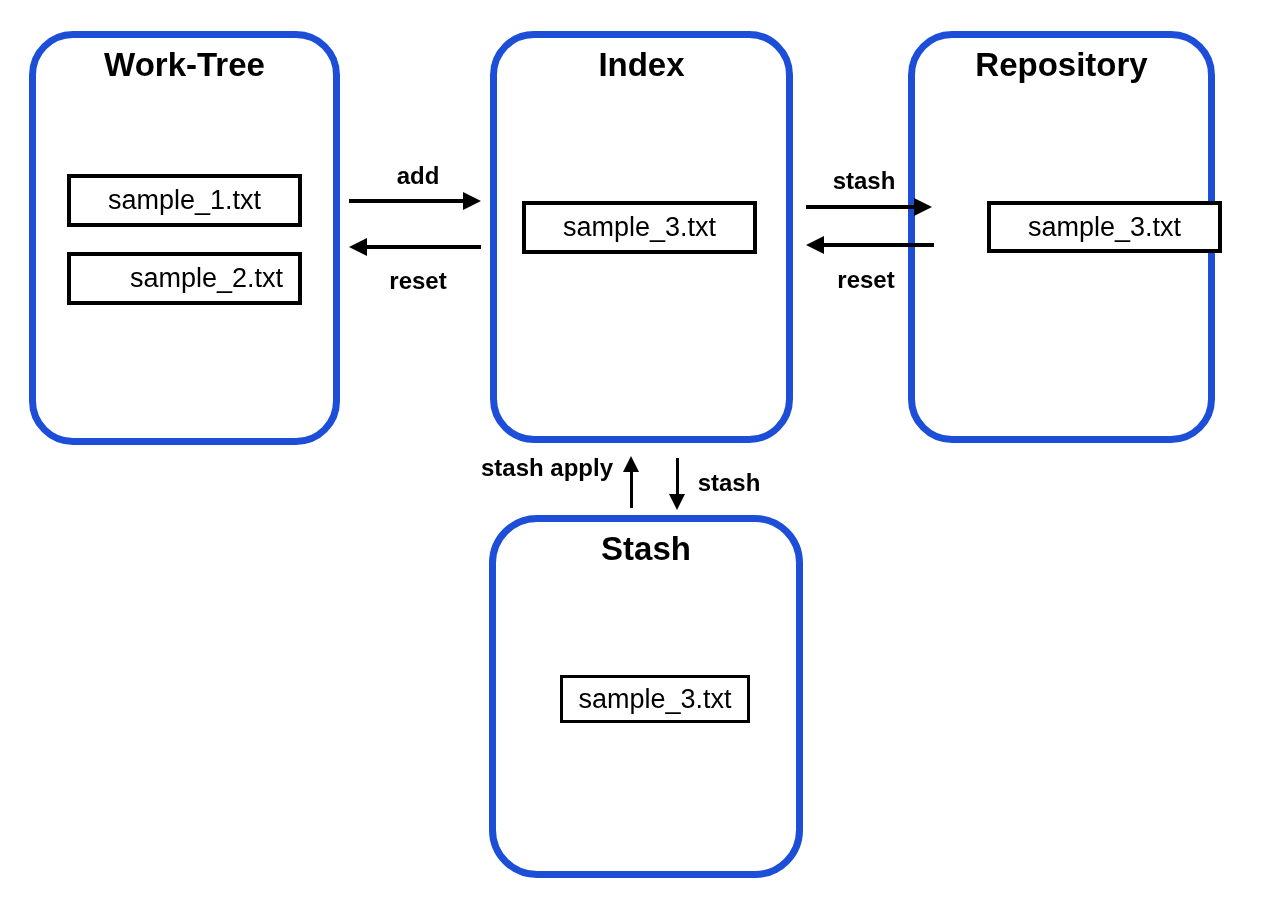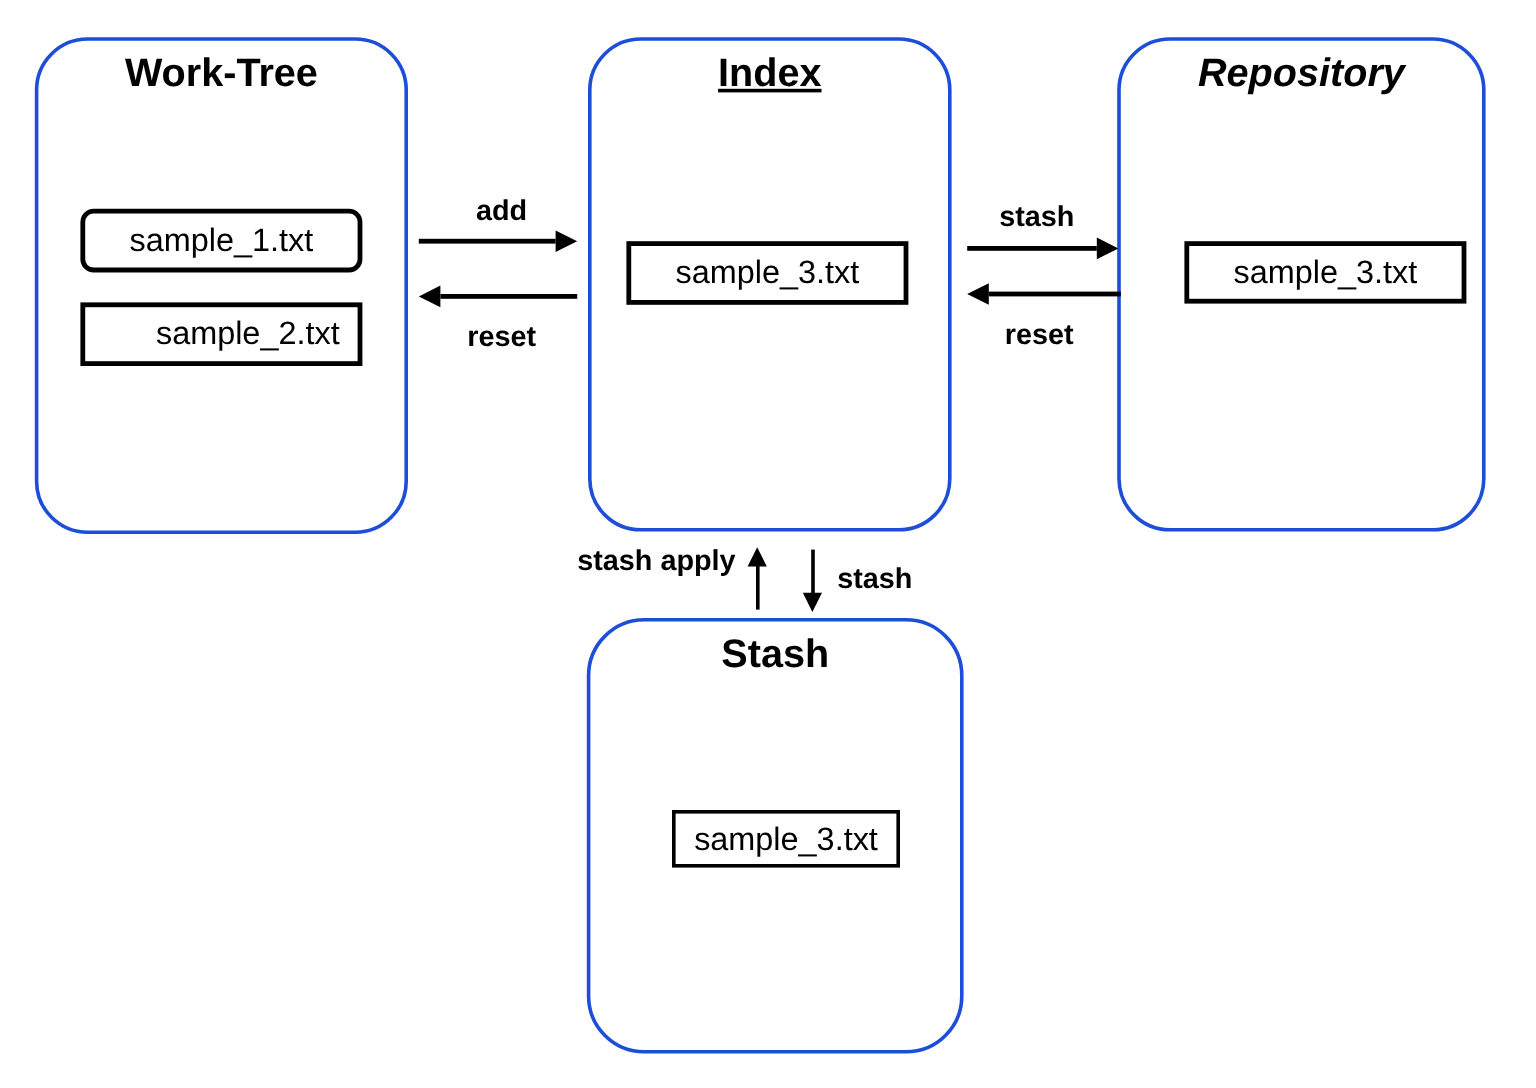--- a/index.html
+++ b/index.html
@@ -7,21 +7,21 @@
     position: relative;
     width: 1280px;
     height: 907px;
     background: #ffffff;
     font-family: "Liberation Sans", sans-serif;
     color: #000000;
     overflow: hidden;
   }
   .container-box {
     position: absolute;
-    border: 3px solid #1d4ed8;
+    border: 7px solid #1d4ed8;
     border-radius: 44px;
     background: #ffffff;
     box-sizing: border-box;
   }
   .container-title {
     width: 100%;
     text-align: center;
     font-size: 33px;
     font-weight: 700;
     padding-top: 8px;
@@ -59,35 +59,35 @@
   }
 </style>
 </head>
 <body>
 
 <div class="canvas">
 
   <div class="container-box" style="left:29px; top:31px; width:311px; height:414px;">
     <div class="container-title">Work-Tree</div>
   </div>
-  <div class="file-box" style="left:67px; top:174px; width:235px; height:53px;border-radius:11px;">
+  <div class="file-box" style="left:67px; top:174px; width:235px; height:53px;">
     <span class="file-label">sample_1.txt</span>
   </div>
   <div class="file-box" style="left:67px; top:252px; width:235px; height:53px;padding-left:44px;">
     <span class="file-label">sample_2.txt</span>
   </div>
 
-  <div class="container-box" style="left:490px; top:31px; width:303px; height:412px;text-decoration:underline;">
+  <div class="container-box" style="left:490px; top:31px; width:303px; height:412px;">
     <div class="container-title">Index</div>
   </div>
   <div class="file-box" style="left:522px; top:201px; width:235px; height:53px;">
     <span class="file-label">sample_3.txt</span>
   </div>
 
-  <div class="container-box" style="left:931px; top:31px; width:307px; height:412px;font-style:italic;">
+  <div class="container-box" style="left:908px; top:31px; width:307px; height:412px;">
     <div class="container-title">Repository</div>
   </div>
   <div class="file-box" style="left:987px; top:201px; width:235px; height:52px;">
     <span class="file-label">sample_3.txt</span>
   </div>
 
   <div class="container-box" style="left:489px; top:515px; width:314px; height:363px; border-radius:48px;">
     <div class="container-title">Stash</div>
   </div>
   <div class="file-box thin" style="left:560px; top:675px; width:190px; height:48px;">

